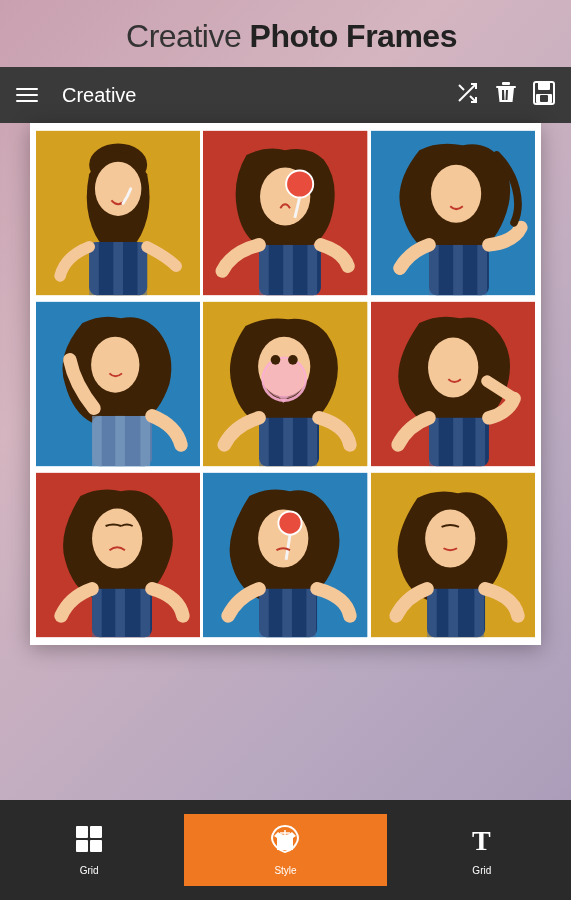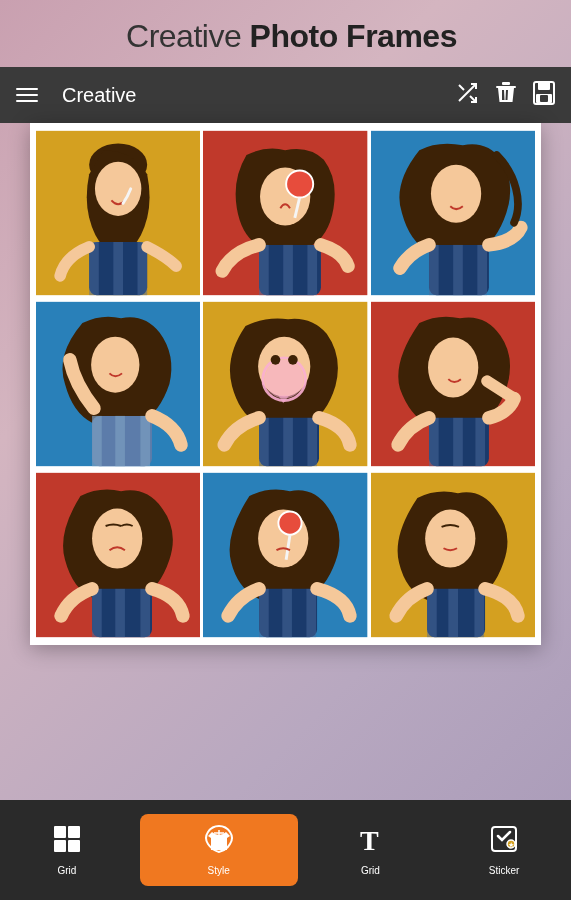--- a/index.html
+++ b/index.html
@@ -96,21 +96,21 @@
       display: flex;
       flex-direction: column;
       align-items: center;
       gap: 6px;
       flex: 1;
       cursor: pointer;
       padding: 10px 0;
     }
     .nav-item.active {
       background: #f07820;
-      border-radius: 8px;
+      border-radius: 0;
       margin: 8px 6px;
       padding: 10px 12px;
     }
     .nav-icon {
       font-size: 28px;
       color: #fff;
       line-height: 1;
     }
     .nav-label {
       font-size: 10px;
@@ -379,24 +379,13 @@
 
   <div class="nav-item">
     <div class="nav-icon">
       <svg width="30" height="30" viewBox="0 0 30 30" fill="white">
         <text x="5" y="26" font-size="28" font-family="serif" fill="white" font-weight="bold">T</text>
       </svg>
     </div>
     <div class="nav-label">Grid</div>
   </div>
 
-  <div class="nav-item">
-    <div class="nav-icon">
-      <svg width="30" height="30" viewBox="0 0 30 30" fill="white">
-        <rect x="3" y="3" width="24" height="24" rx="3" fill="none" stroke="white" stroke-width="2"></rect>
-        <path d="M9 12 L13 16 L21 8" stroke="white" stroke-width="2.5" fill="none" stroke-linecap="round"></path>
-        <circle cx="22" cy="20" r="4" fill="#d4a020" stroke="white" stroke-width="1.5"></circle>
-        <text x="19.5" y="23" font-size="6" fill="white" font-weight="bold">★</text>
-      </svg>
-    </div>
-    <div class="nav-label">Sticker</div>
-  </div>
 </div>
 
 </body></html>

